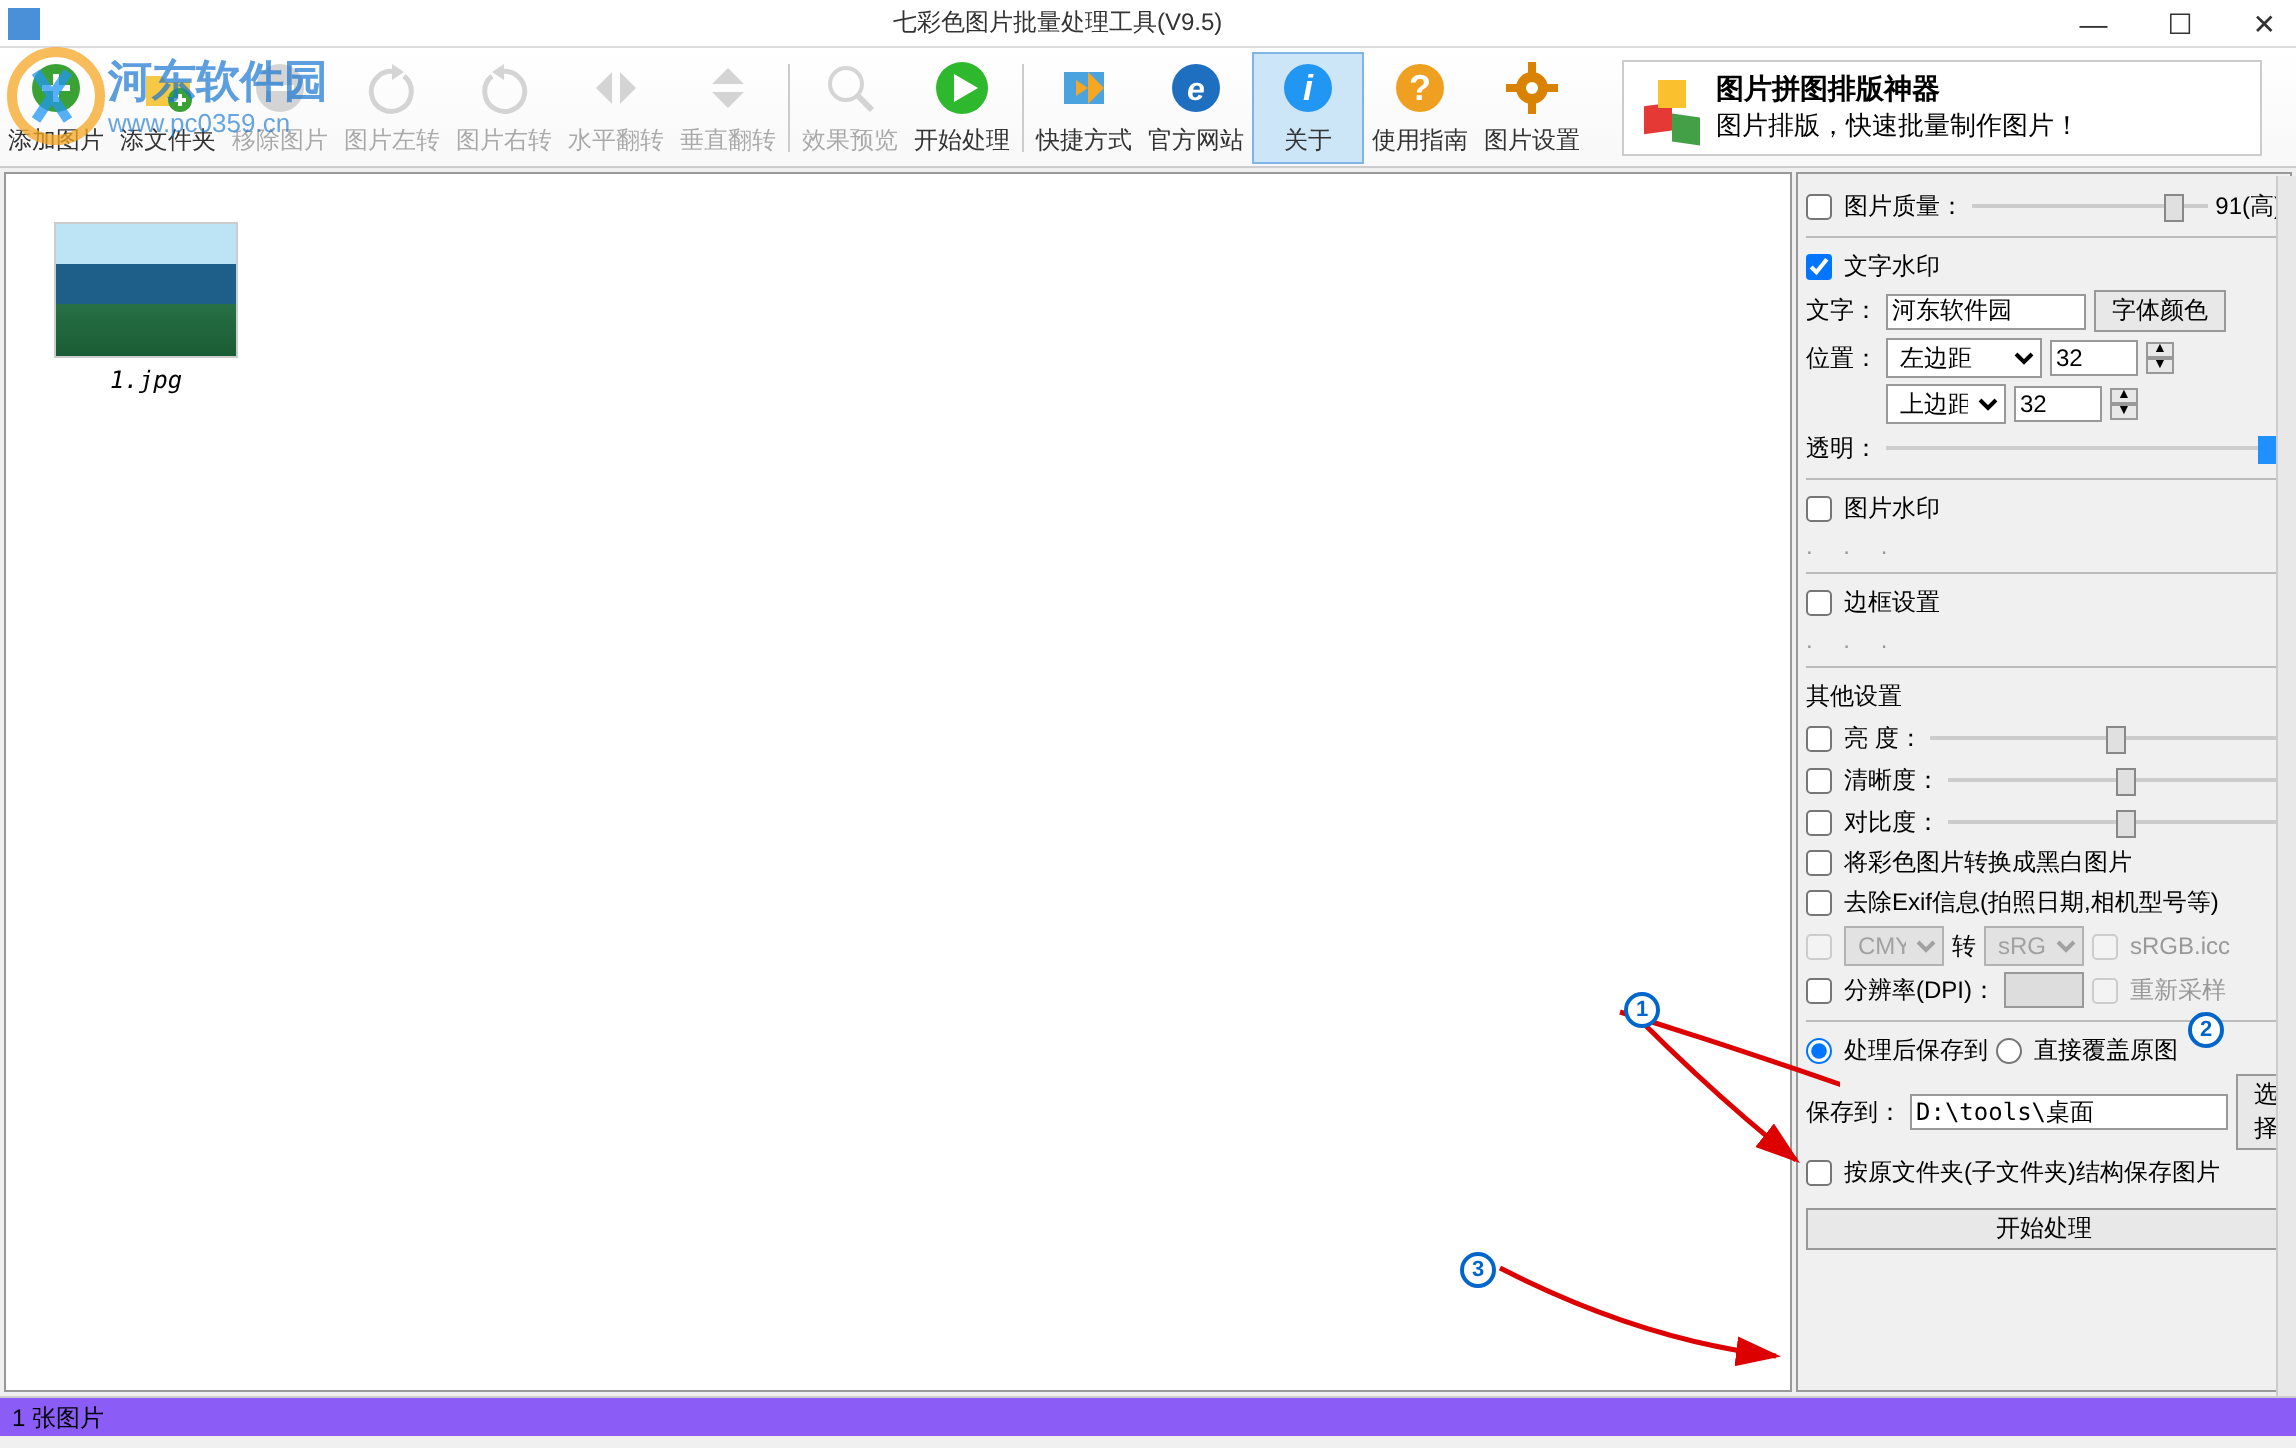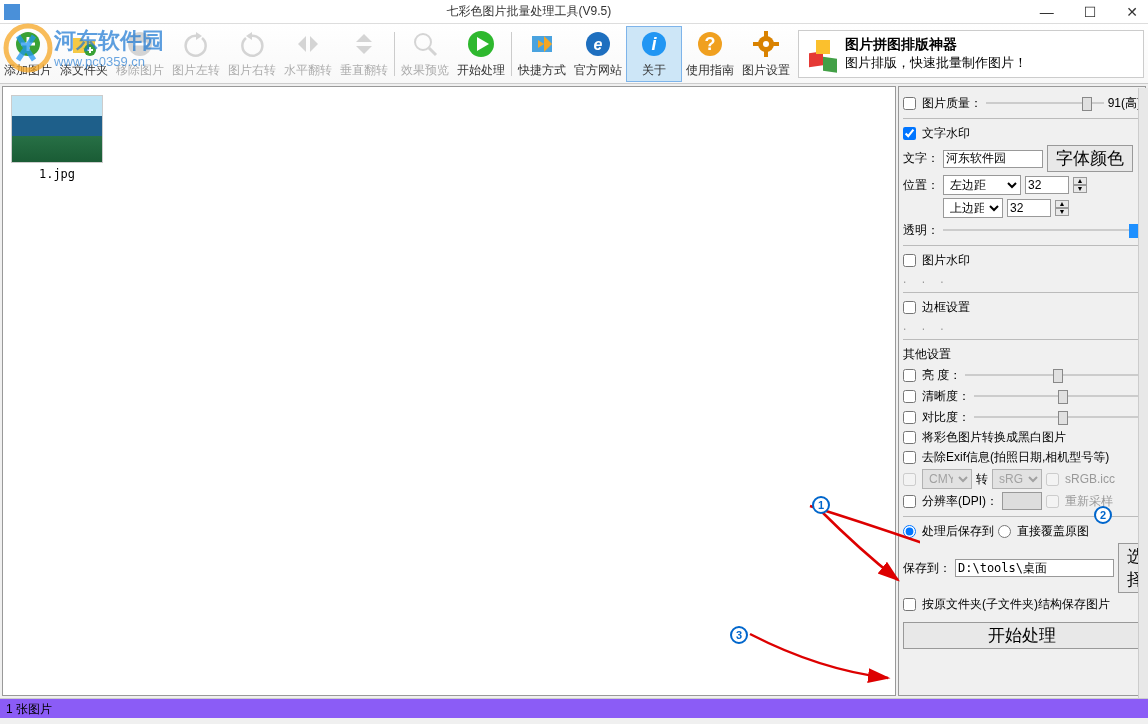--- a/index.html
+++ b/index.html
@@ -12,39 +12,39 @@
 .titlebar .winbtns span { cursor: pointer; padding: 0 6px; }
 
 .toolbar { height: 60px; background: linear-gradient(#fff, #f8f8f8); display: flex; align-items: center; border-bottom: 1px solid #ccc; }
 .tbtn { display: flex; flex-direction: column; align-items: center; justify-content: center; width: 56px; height: 56px; cursor: pointer; gap: 2px; }
 .tbtn.disabled { opacity: 0.4; cursor: default; }
 .tbtn .ticon { width: 32px; height: 32px; display: flex; align-items: center; justify-content: center; }
 .tbtn .tlabel { font-size: 12px; color: #333; }
 .tbtn.active { background: #cde6f7; border: 1px solid #7eb4ea; }
 .tsep { width: 1px; height: 44px; background: #ccc; margin: 0 2px; }
 
-.promo { flex: 1; display: flex; align-items: center; height: 48px; margin: 0 4px; border: 1px solid #ccc; background: #fff; padding: 2px; }
+.promo { flex: 1; display: flex; align-items: center; height: 48px; margin: 0 17px; border: 1px solid #ccc; background: #fff; padding: 2px; }
 .promo-icon { width: 44px; height: 44px; display: flex; align-items: center; justify-content: center; }
 .promo-text { display: flex; flex-direction: column; font-size: 13px; }
 .promo-text .big { font-weight: bold; font-size: 14px; }
 
 .main { display: flex; height: 614px; }
-.canvas { flex: 1; background: #fff; border: 1px solid #999; margin: 2px; position: relative; padding: 8px; }
+.canvas { flex: 1; background: #fff; border: 1px solid #999; margin: 2px; position: relative; padding: 24px; font-style: italic; }
 .thumb { display: inline-block; text-align: center; }
 .thumb-img { width: 92px; height: 68px; border: 1px solid #ccc; background: linear-gradient(to bottom, #bde4f5 40%, #2e7a4e 40%, #1a5c35 100%); position: relative; overflow: hidden; }
 .thumb-img::before { content: ''; position: absolute; top: 30%; left: 0; width: 100%; height: 30%; background: #1e5f8a; }
 .thumb-label { font-family: monospace; font-size: 12px; margin-top: 4px; }
 
 .sidepanel { width: 248px; background: #f0f0f0; border: 1px solid #999; margin: 2px 2px 2px 0; overflow-y: auto; padding: 4px; font-size: 12px; position: relative; }
 .sidepanel .row { display: flex; align-items: center; margin: 3px 0; gap: 4px; }
 .sidepanel label { white-space: nowrap; }
 .sidepanel input[type=text], .sidepanel select { font-size: 12px; padding: 1px 2px; border: 1px solid #999; background: #fff; }
 .sidepanel input[type=checkbox], .sidepanel input[type=radio] { margin-right: 2px; }
 .sidepanel .sep { height: 1px; background: #bbb; margin: 6px 0; }
-.sidepanel button { font-size: 17px; padding: 1px 8px; background: #e8e8e8; border: 1px solid #999; cursor: pointer; }
+.sidepanel button { font-size: 12px; padding: 1px 8px; background: #e8e8e8; border: 1px solid #999; cursor: pointer; }
 .sidepanel .slider { flex: 1; height: 18px; position: relative; background: transparent; }
 .sidepanel .slider::before { content: ''; position: absolute; top: 8px; left: 0; right: 0; height: 2px; background: #ccc; }
 .sidepanel .slider-thumb { position: absolute; top: 3px; width: 10px; height: 14px; background: #e0e0e0; border: 1px solid #888; }
 .sidepanel .slider-thumb.blue { background: #1e90ff; border-color: #1e90ff; }
 .spin { width: 44px; }
 .spinbtns { display: inline-flex; flex-direction: column; width: 14px; }
 .spinbtns span { height: 8px; font-size: 7px; border: 1px solid #999; background: #e8e8e8; text-align: center; line-height: 6px; cursor: pointer; }
 .dots { color: #999; letter-spacing: 6px; }
 .start-btn { width: 100%; padding: 6px; background: #e8e8e8; border: 1px solid #999; cursor: pointer; font-size: 13px; }
 .scroll-ind { position: absolute; right: 0; top: 88px; width: 10px; height: 610px; background: #e8e8e8; border-left: 1px solid #ccc; }

